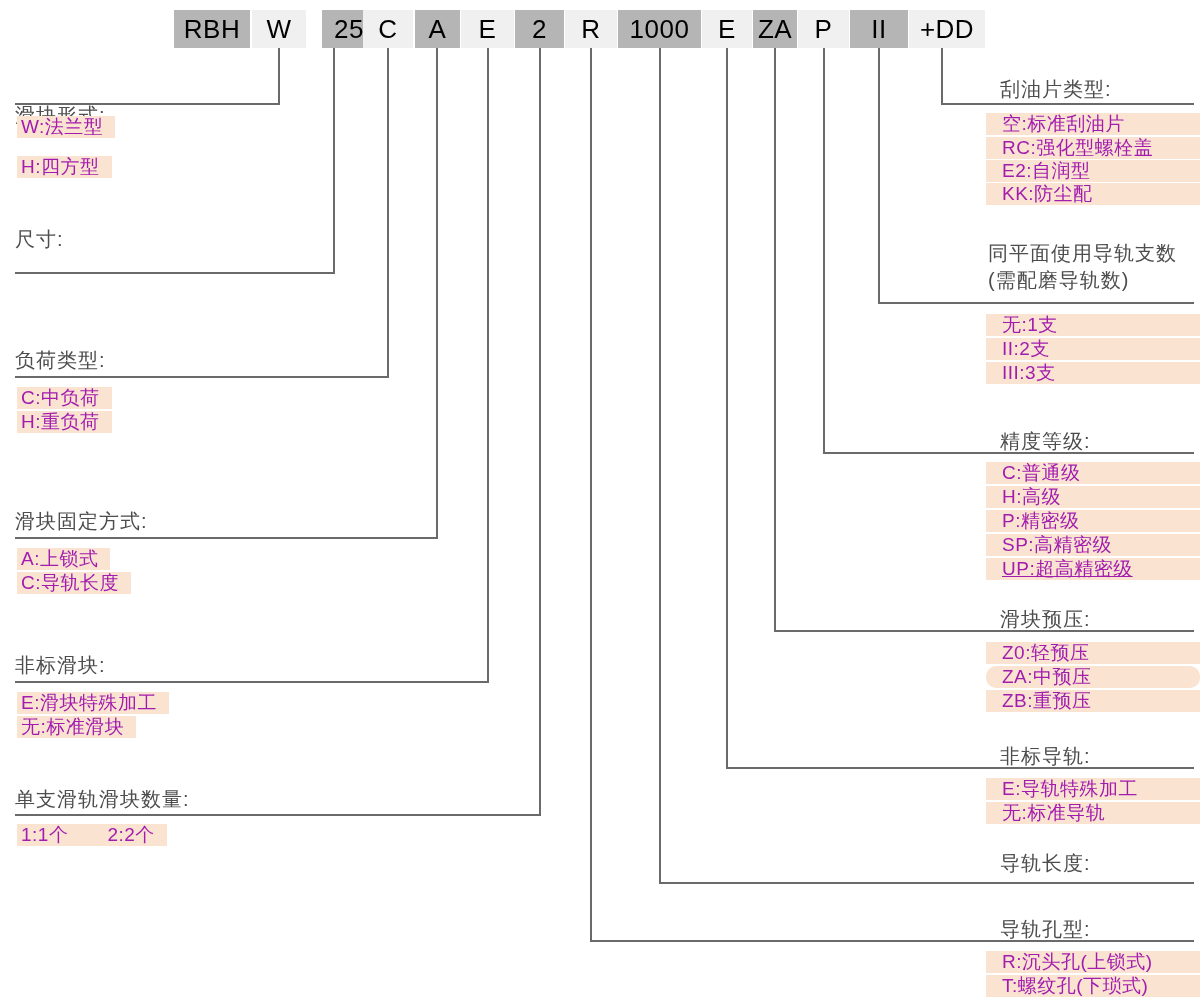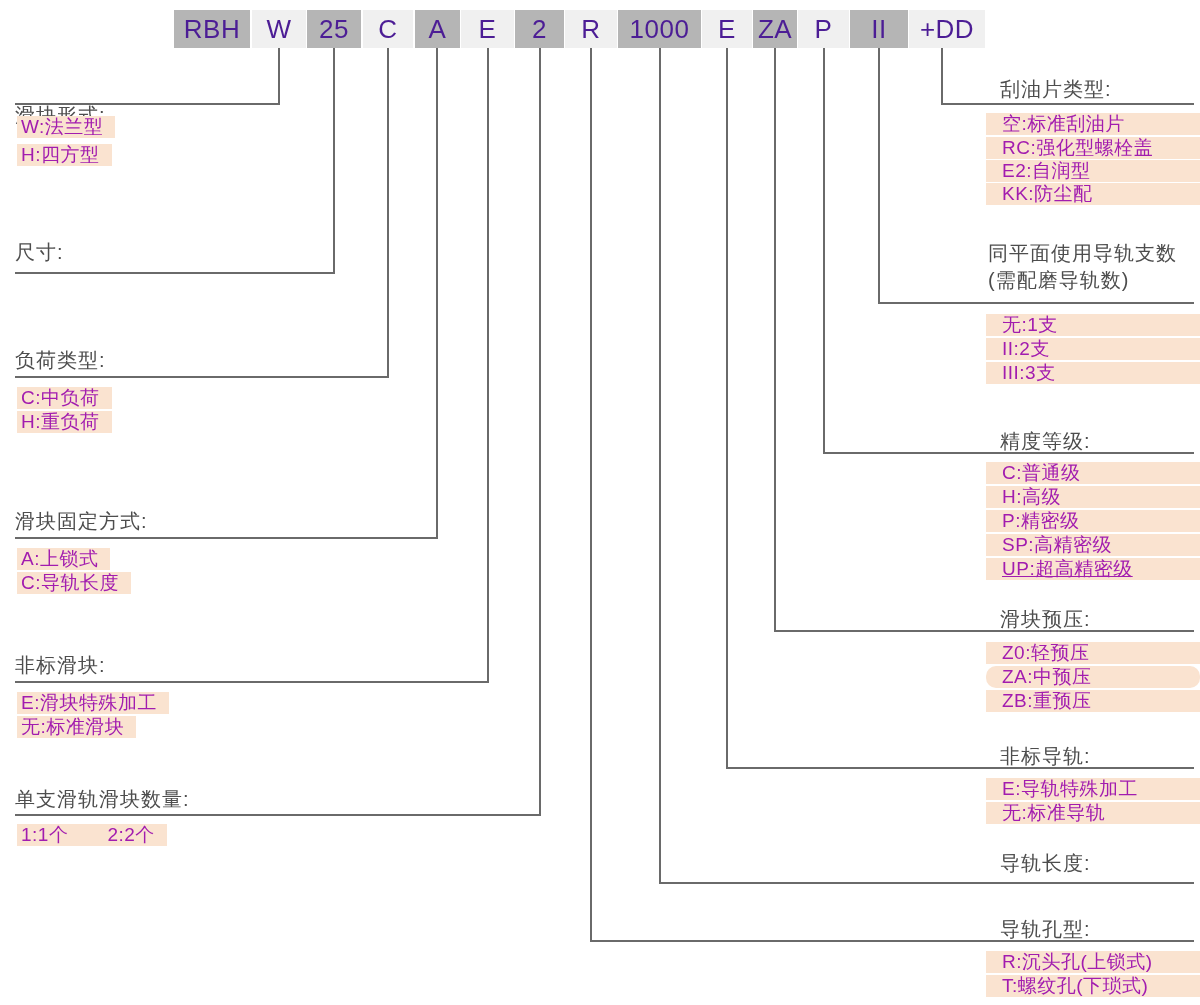--- a/index.html
+++ b/index.html
@@ -4,21 +4,21 @@
 <style>
   html,body{margin:0;padding:0;background:#ffffff;}
   #stage{
     position:relative;width:1200px;height:1005px;background:#ffffff;
     font-family:"Liberation Sans","DejaVu Sans",sans-serif;
     color:#4d4d4d;overflow:hidden;
   }
   
   .seg{
     position:absolute;top:10px;height:38px;line-height:38px;
-    text-align:center;font-size:26px;font-weight:500;color:#4c1d95;
+    text-align:center;font-size:26px;font-weight:500;color:#000000;
     letter-spacing:0.5px;
   }
   .seg.gray{background:#b5b5b5;}
   .seg.light{background:#f0f0f0;}
   
   .conn{position:absolute;top:48px;}
   .conn.left{border-right:2px solid #6a6a6a;border-bottom:2px solid #6a6a6a;}
   .conn.right{border-left:2px solid #6a6a6a;border-bottom:2px solid #6a6a6a;}
   
   .gtitle{
@@ -34,21 +34,21 @@
   .opt.fit{width:fit-content;}
   .opt.full{width:190px;padding:0 8px 0 16px;}
 </style>
 </head>
 <body>
 
 <div id="stage">
 
   <div class="seg gray" style="left:174px;width:76px;">RBH</div>
   <div class="seg light" style="left:252px;width:54px;">W</div>
-  <div class="seg gray" style="left:307px;width:54px;">25</div>
+  <div class="seg gray" style="left:322px;width:54px;">25</div>
   <div class="seg light" style="left:363px;width:50px;">C</div>
   <div class="seg gray" style="left:415px;width:45px;">A</div>
   <div class="seg light" style="left:461px;width:53px;">E</div>
   <div class="seg gray" style="left:515px;width:49px;">2</div>
   <div class="seg light" style="left:565px;width:52px;">R</div>
   <div class="seg gray" style="left:618px;width:83px;">1000</div>
   <div class="seg light" style="left:702px;width:50px;">E</div>
   <div class="seg gray" style="left:753px;width:44px;">ZA</div>
   <div class="seg light" style="left:798px;width:51px;">P</div>
   <div class="seg gray" style="left:850px;width:58px;">II</div>
@@ -64,23 +64,23 @@
   <div class="conn right" style="left:590px;width:602px;height:892px;"></div>
   <div class="conn right" style="left:659px;width:533px;height:834px;"></div>
   <div class="conn right" style="left:726px;width:466px;height:719px;"></div>
   <div class="conn right" style="left:774px;width:418px;height:582px;"></div>
   <div class="conn right" style="left:823px;width:369px;height:404px;"></div>
   <div class="conn right" style="left:878px;width:314px;height:254px;"></div>
   <div class="conn right" style="left:941px;width:251px;height:55px;"></div>
 
   <div class="gtitle" style="left:15px;top:74px;margin-top:28px;">滑块形式:</div>
   <div class="opt fit" style="left:17px;top:116px;">W:法兰型</div>
-  <div class="opt fit" style="left:17px;top:144px;">H:四方型</div>
+  <div class="opt fit" style="left:17px;top:156px;">H:四方型</div>
 
-  <div class="gtitle" style="left:15px;top:239px;">尺寸:</div>
+  <div class="gtitle" style="left:15px;top:226px;">尺寸:</div>
 
   <div class="gtitle" style="left:15px;top:347px;">负荷类型:</div>
   <div class="opt fit" style="left:17px;top:387px;">C:中负荷</div>
   <div class="opt fit" style="left:17px;top:411px;">H:重负荷</div>
 
   <div class="gtitle" style="left:15px;top:508px;">滑块固定方式:</div>
   <div class="opt fit" style="left:17px;top:548px;">A:上锁式</div>
   <div class="opt fit" style="left:17px;top:572px;">C:导轨长度</div>
 
   <div class="gtitle" style="left:15px;top:652px;">非标滑块:</div>

